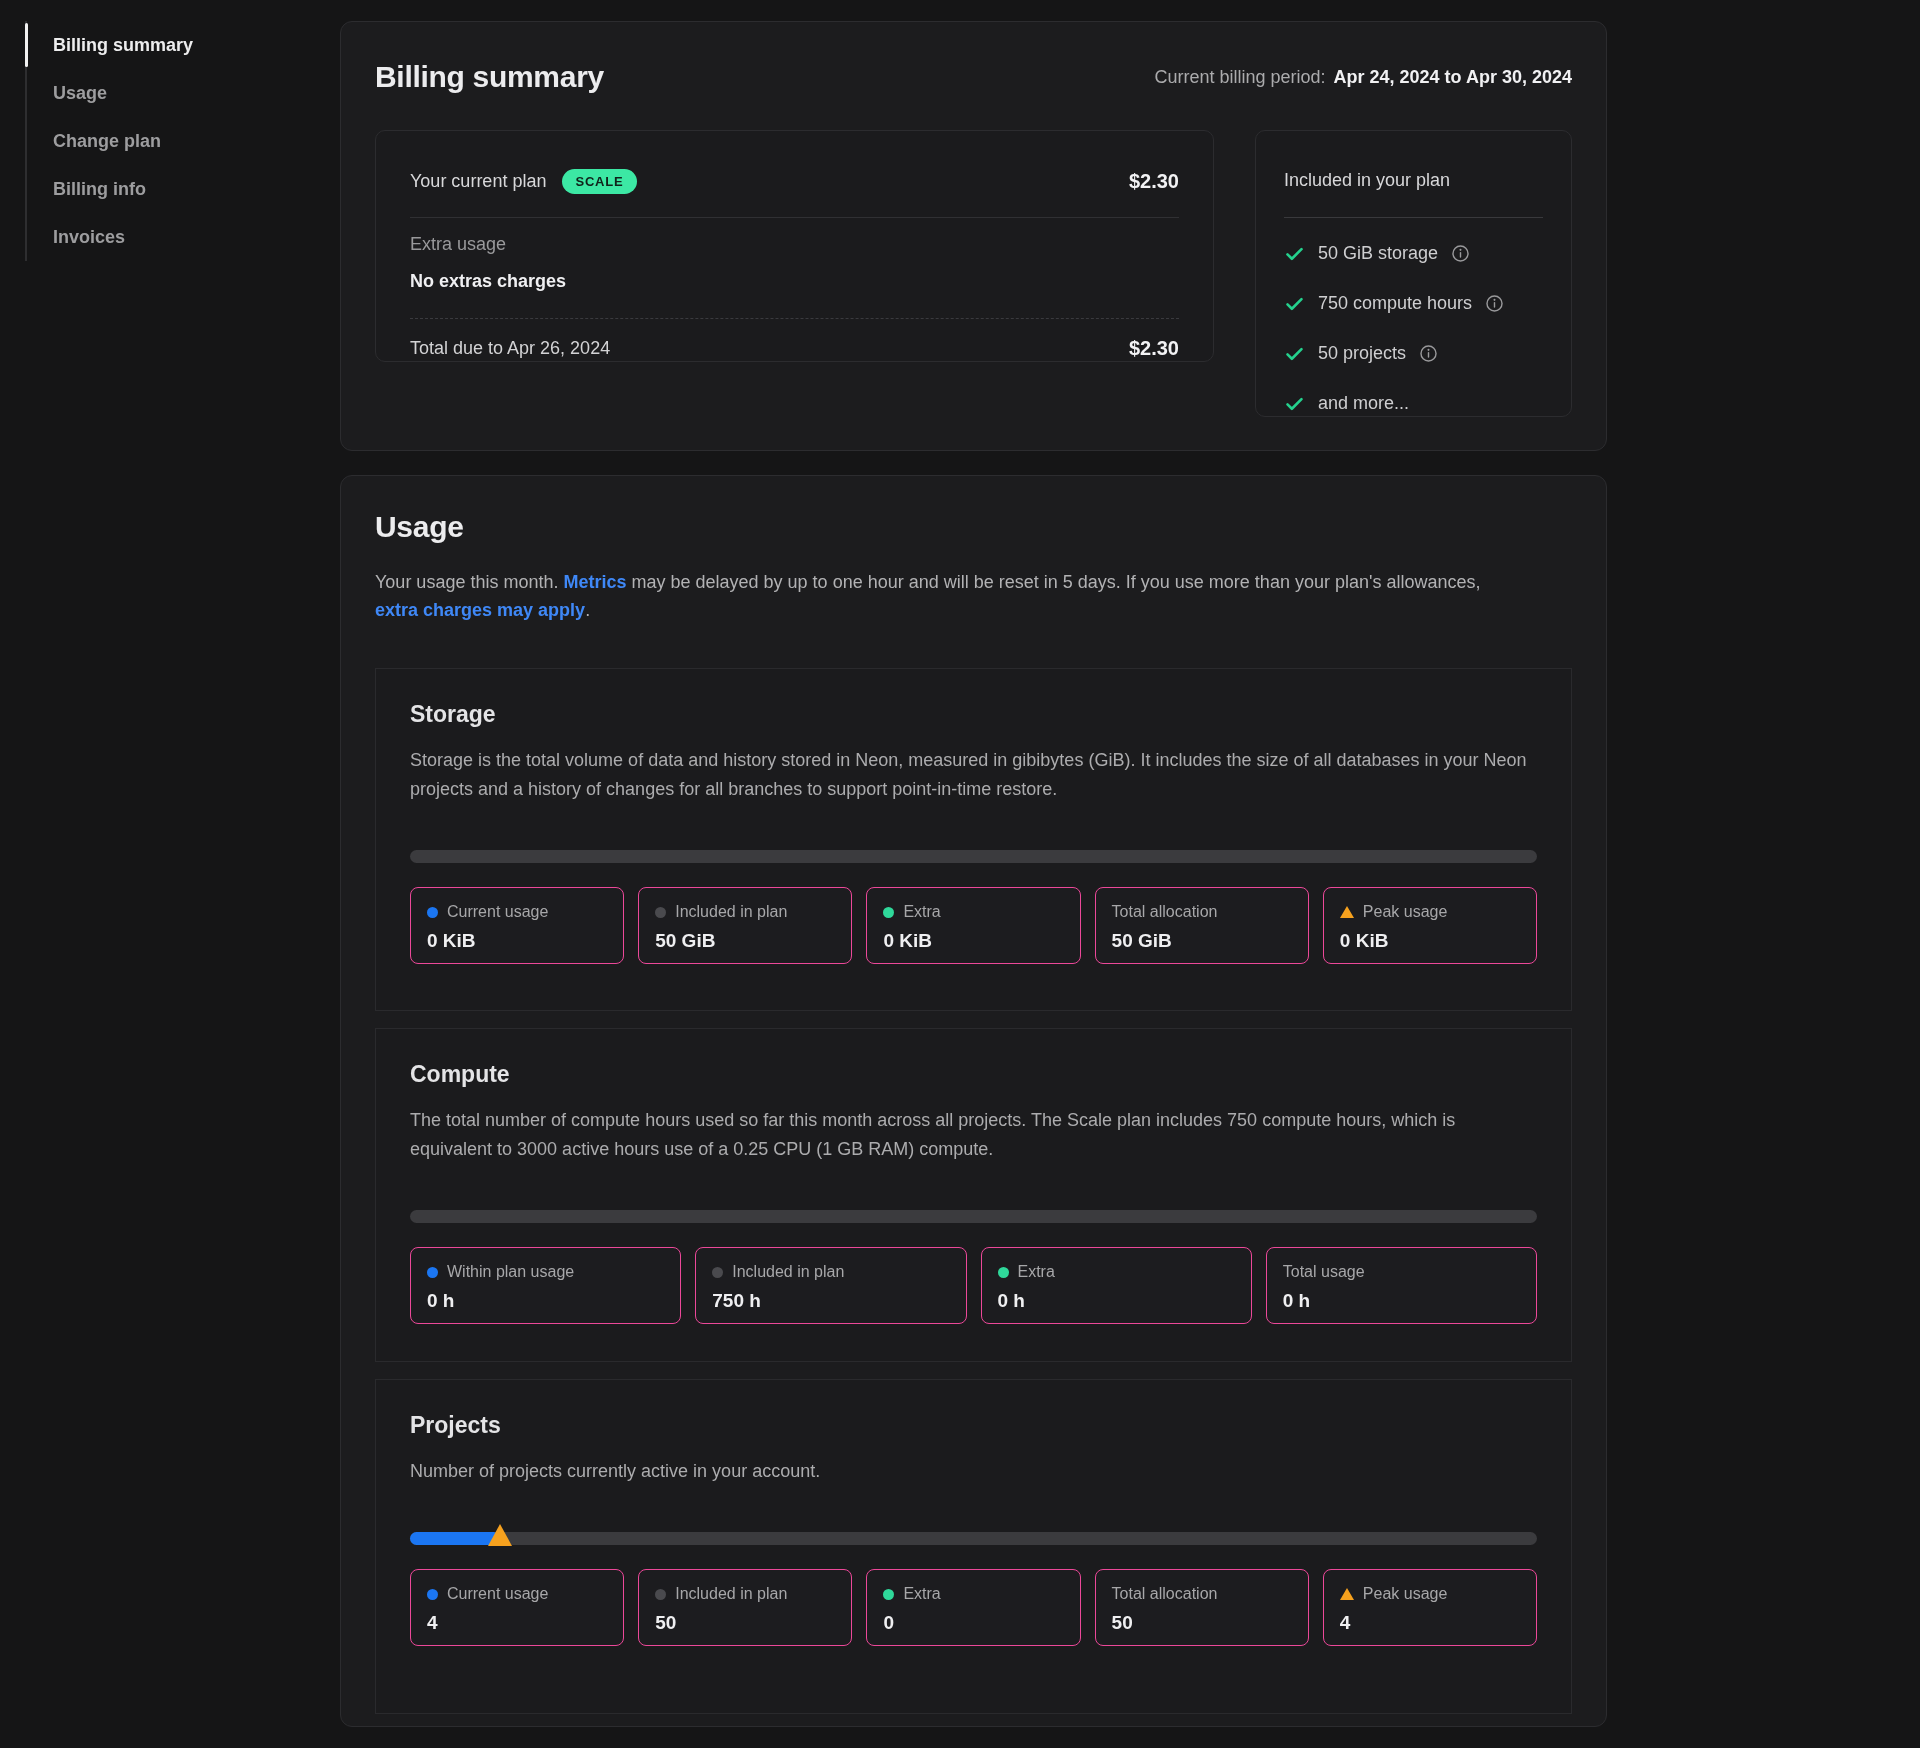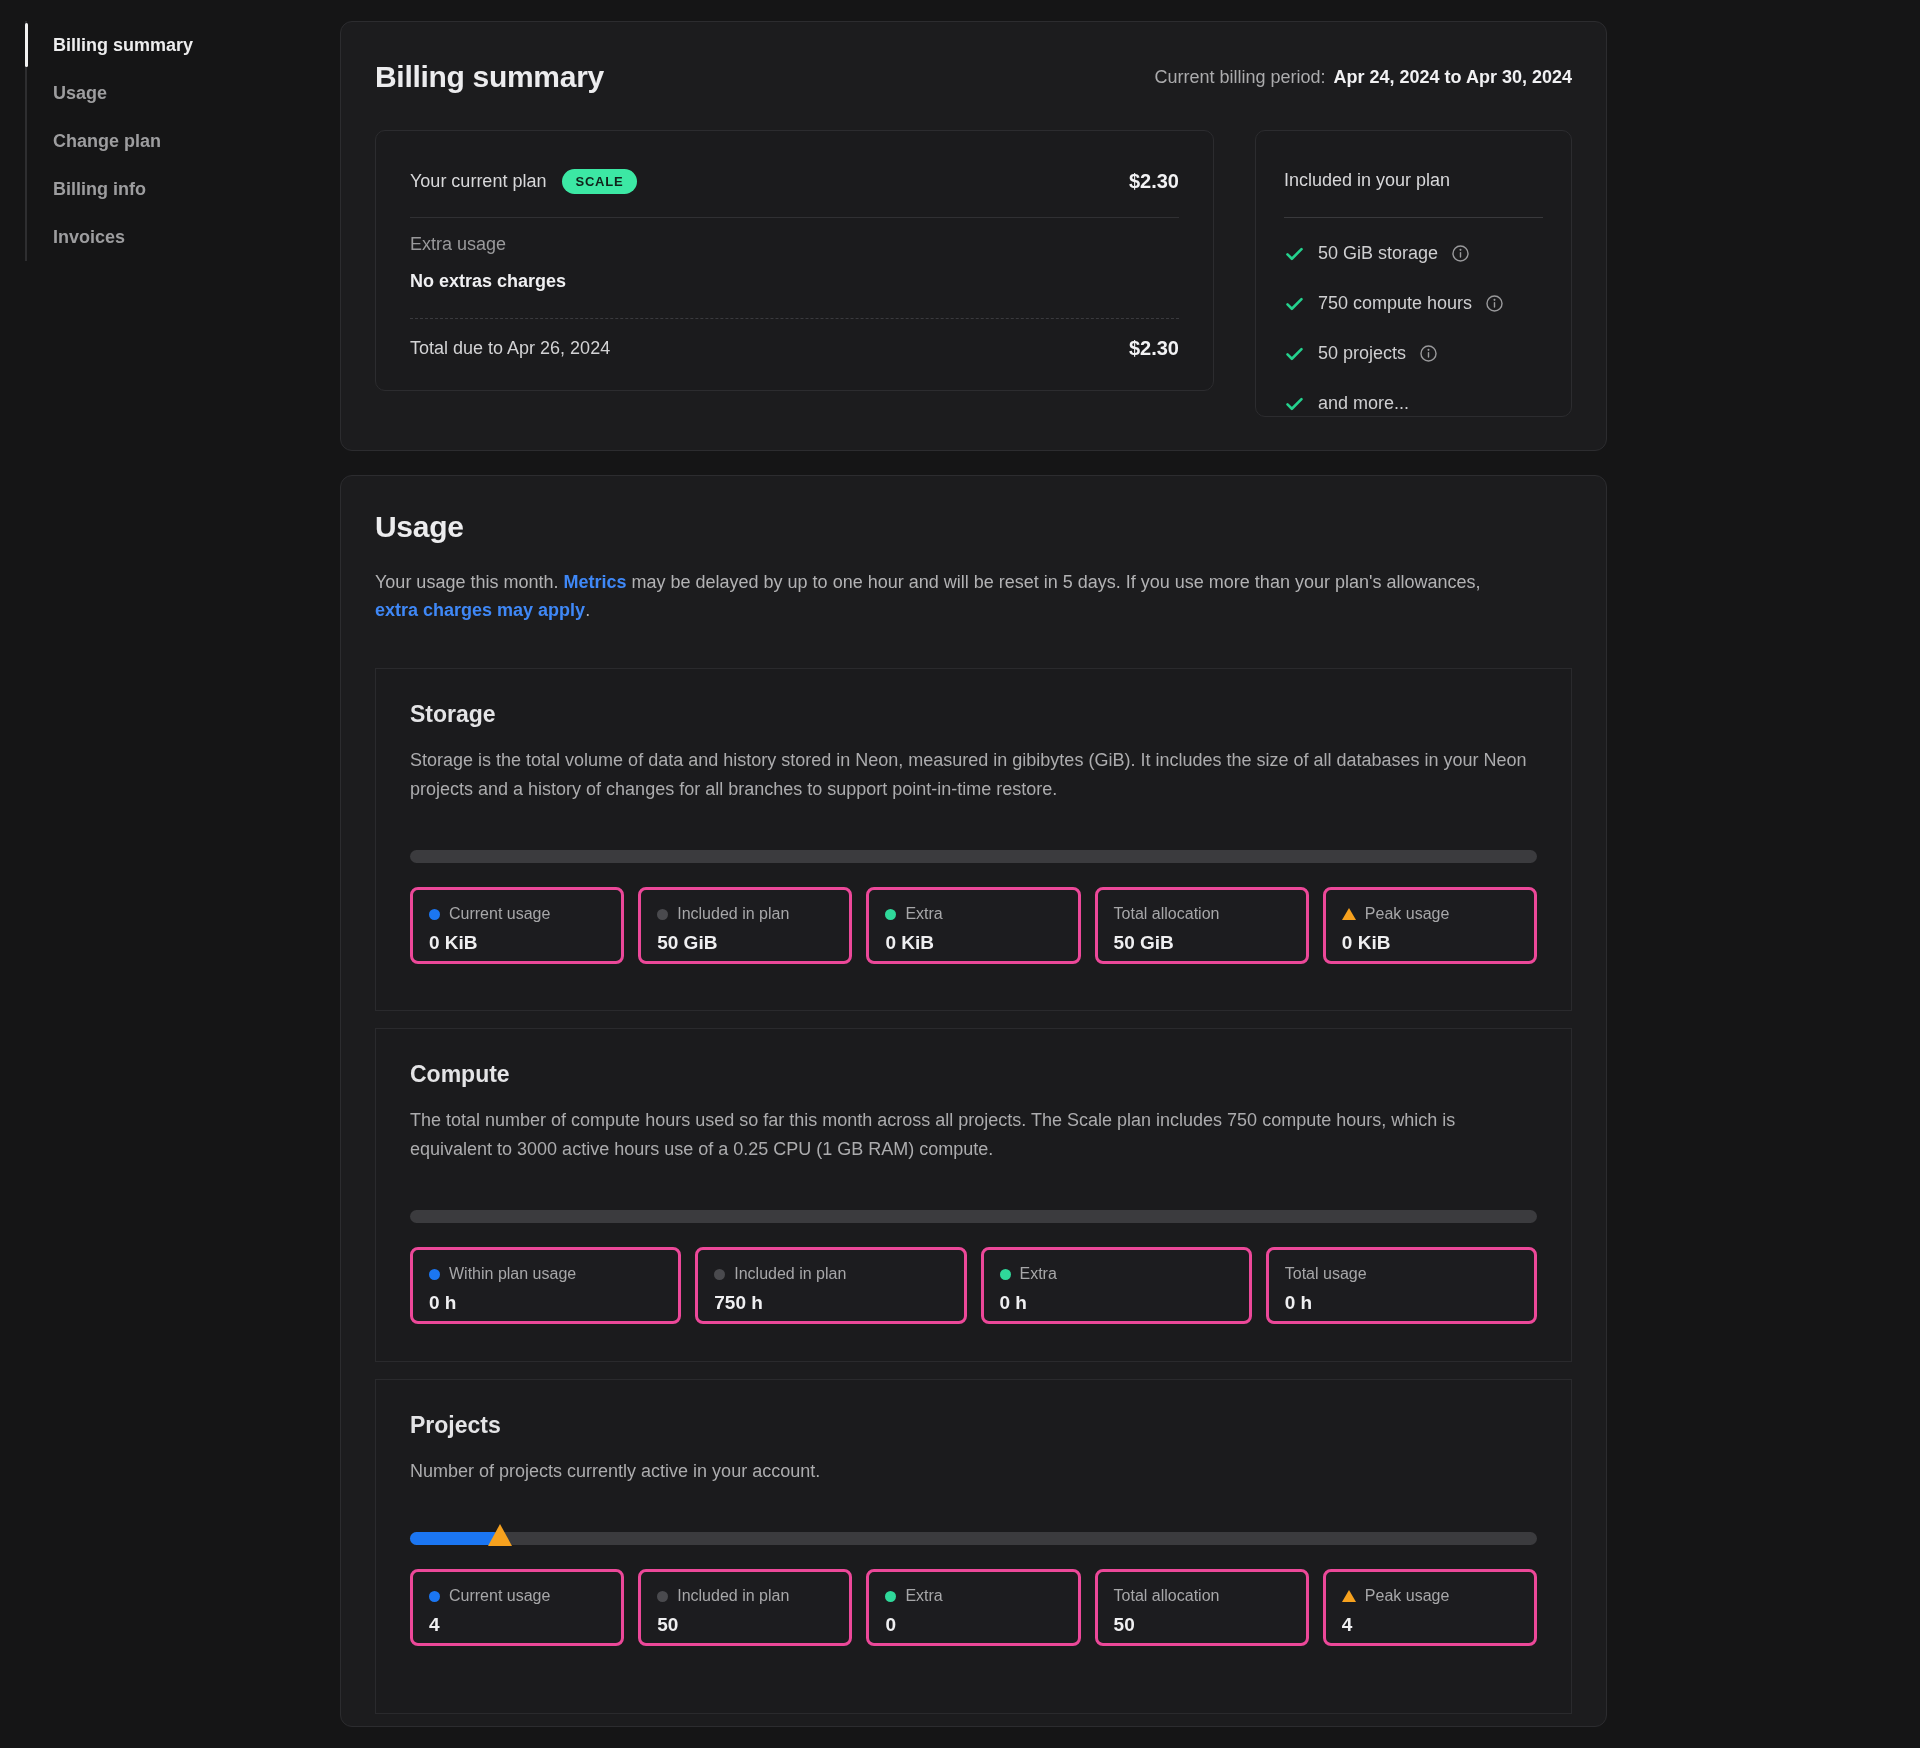--- a/index.html
+++ b/index.html
@@ -40,21 +40,21 @@
   .billing-header { display:flex; justify-content:space-between; align-items:center; }
   h1 { font-size:30px; font-weight:700; color:#ececee; letter-spacing:-0.3px; line-height:34px; }
   .period { font-size:18px; color:#ababad; }
   .period b { color:#f1f1f3; font-weight:700; margin-left:8px; }
 
   .billing-body { display:flex; justify-content:space-between; margin-top:36px; }
 
   .panel {
     background:#1b1b1d; border:1px solid #2c2c2f; border-radius:10px;
   }
-  .plan-panel { width:839px; height:261px; padding:28px 34px; }
+  .plan-panel { width:839px; height:232px; padding:28px 34px; }
   .plan-row { display:flex; justify-content:space-between; align-items:center; height:44px; }
   .plan-left { display:flex; align-items:center; gap:16px; font-size:18px; color:#d8d8da; }
   .badge {
     background:#3ce8a4; color:#10221a; font-size:13px; font-weight:700;
     letter-spacing:0.8px; padding:5px 13px; border-radius:999px;
   }
   .amount { font-size:20px; font-weight:700; color:#f2f2f4; }
   .divider { border:none; border-top:1px solid #303033; margin:14px 0 16px 0; }
   .divider.dashed { border-top:1px dashed #3a3a3e; margin-top:26px; }
   .muted-label { font-size:18px; color:#99999b; margin-top:8px; }
@@ -89,21 +89,21 @@
   .bar-marker {
     position:absolute; bottom:-1px; transform:translateX(-50%);
     width:0; height:0;
     border-left:12px solid transparent; border-right:12px solid transparent;
     border-bottom:22px solid #f6a11e;
   }
 
   .stats { display:flex; gap:14px; }
   .stat-box {
     flex:1; height:77px; padding:14px 16px;
-    background:#1c1c1f; border:3px solid #ec4899; border-radius:8px;
+    background:#1c1c1f; border:1px solid #ec4899; border-radius:8px;
   }
   .stat-label { display:flex; align-items:center; gap:9px; font-size:16px; color:#a7a7a9; line-height:20px; }
   .stat-value { font-size:19px; font-weight:700; color:#efeff1; margin-top:8px; }
   .marker { width:11px; height:11px; display:inline-block; flex:none; }
   .m-blue-dot   { background:#1b76f2; border-radius:50%; }
   .m-gray-dot   { background:#4a4a4e; border-radius:50%; }
   .m-green-dot  { background:#2fd89a; border-radius:50%; }
   .m-orange-triangle {
     width:0; height:0; background:none; border-radius:0;
     border-left:7px solid transparent; border-right:7px solid transparent;

